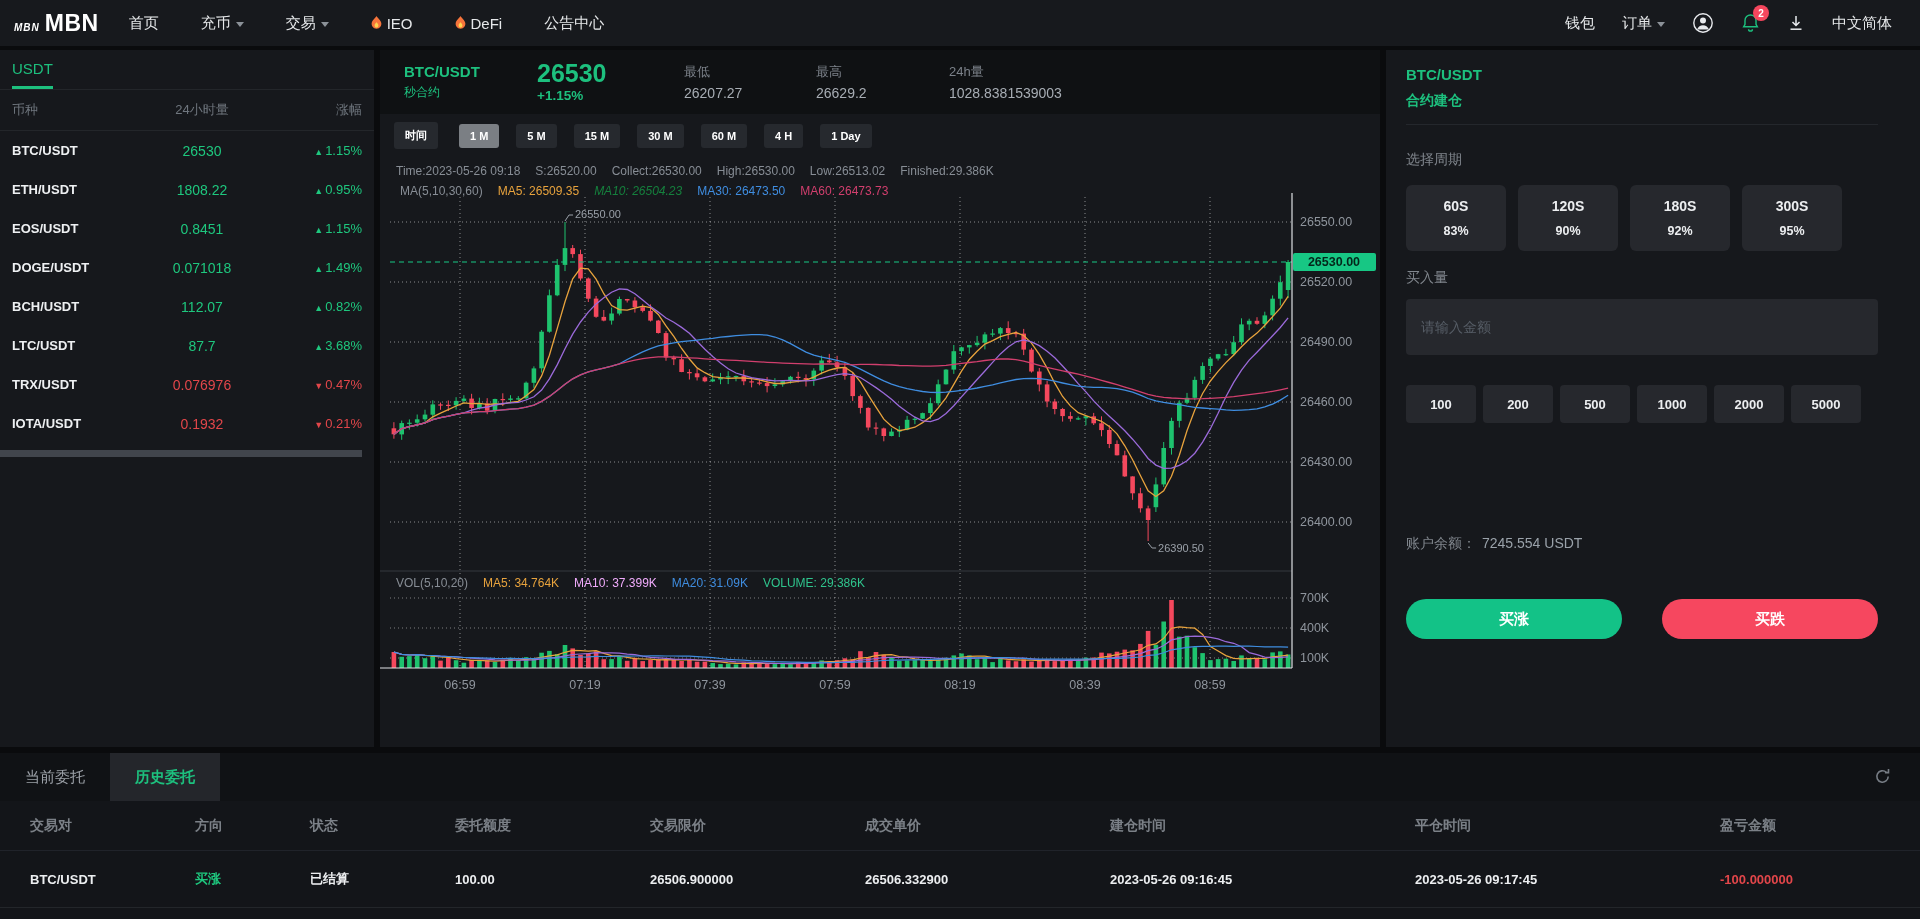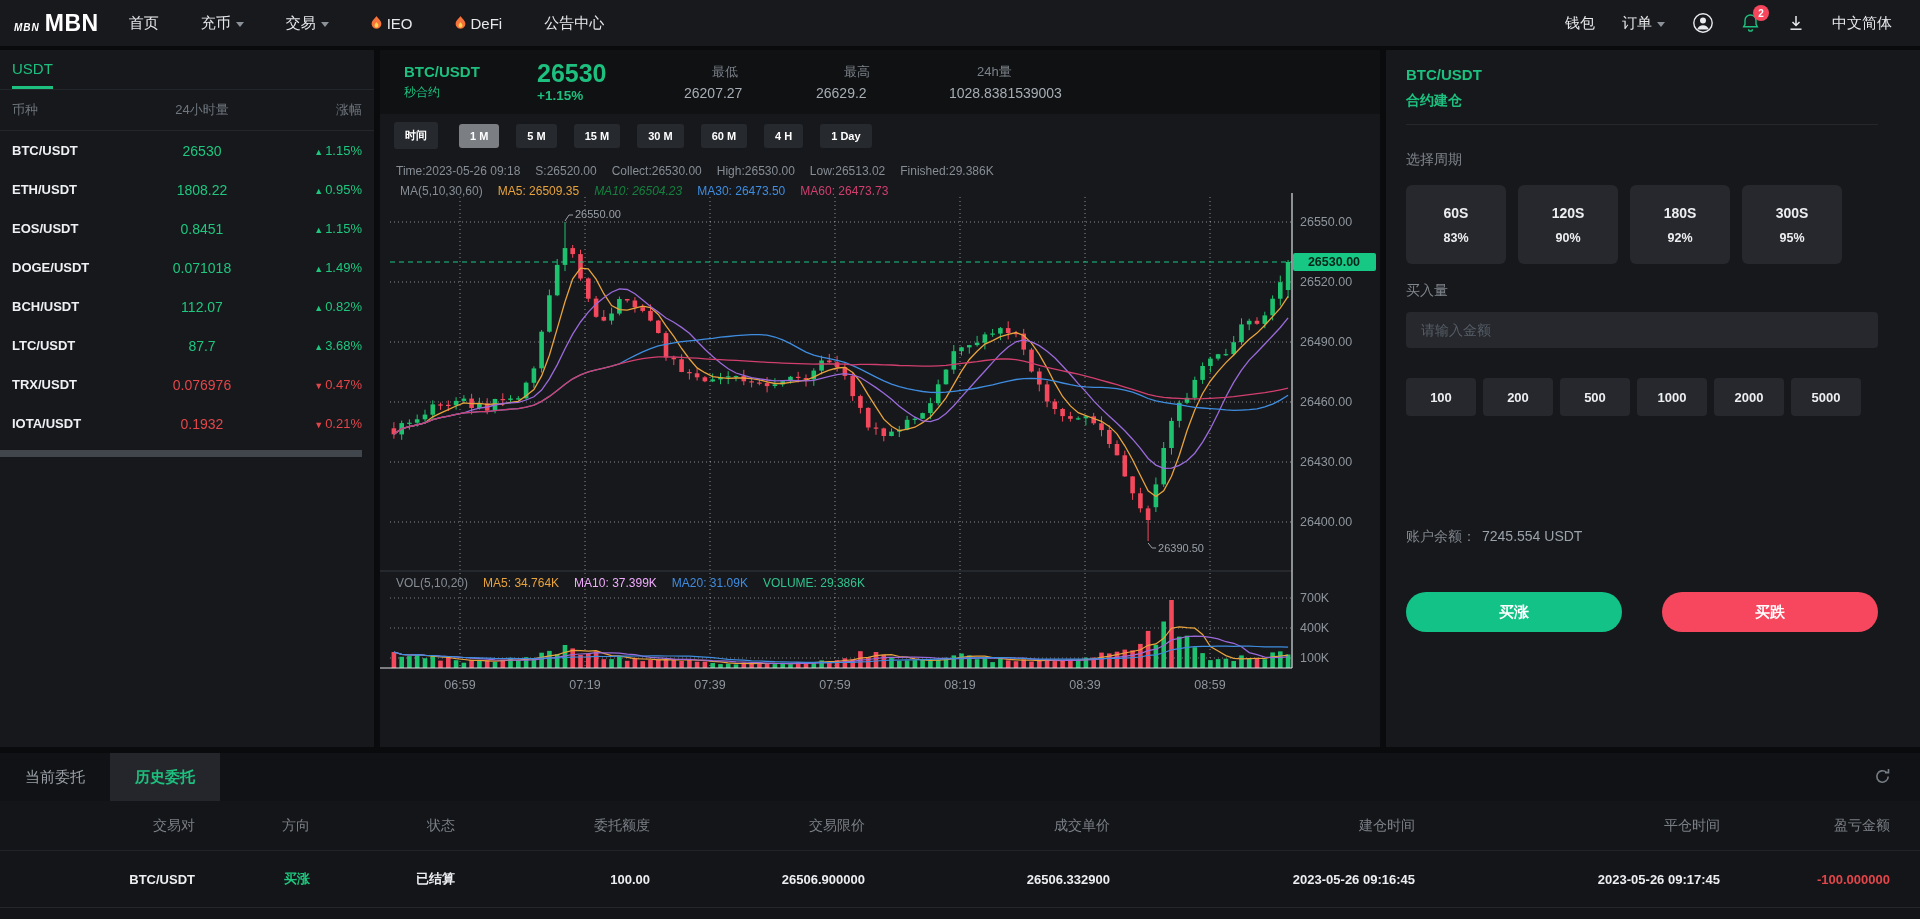--- a/index.html
+++ b/index.html
@@ -35,58 +35,58 @@
   .sb-scroll { height:7px; width:362px; background:#41454c; margin-top:7px; }
   
   .chartpanel { width:1000px; flex:none; position:relative; }
   .info-bar { background:#0f1113; display:flex; align-items:center; height:64px; padding-left:24px; }
   .ib { display:flex; flex-direction:column; justify-content:center; gap:4px; }
   .ib-pair { width:133px; } .ib-price { width:147px; } .ib-low { width:132px; } .ib-high { width:133px; }
   .g-pair { color:#1dc07e; font-size:15px; font-weight:bold; }
   .g-type { color:#1dc07e; font-size:12px; }
   .g-big { color:#1dc07e; font-size:25px; font-weight:bold; line-height:22px; }
   .g-chg { color:#1dc07e; font-size:13.5px; font-weight:bold; }
-  .g-lab { color:#7c828a; font-size:13px;margin-left:28px; }
+  .g-lab { color:#7c828a; font-size:13px; }
   .g-val { color:#a7adb4; font-size:14px; }
   .tf-row { display:flex; align-items:center; gap:17px; padding:8px 0 8px 14px; }
   .tf-btn { background:#26292e; color:#fff; font-size:11px; font-weight:bold; padding:6px 11px; border-radius:3px; cursor:pointer; white-space:nowrap; }
   .tf-btn.selected { background:#7b7f84; }
   .tf-time { margin-right:4px; }
   .chart-wrap { position:relative; height:560px; }
   .chart-svg { position:absolute; inset:0; }
   .leg { position:absolute; left:16px; font-size:12px; white-space:nowrap; z-index:2; }
   .leg span { margin-right:15px; }
   .leg1 { top:7px; } .leg2 { top:27px; left:20px; } .leg-vol { top:419px; }
   
   .trade { flex:1; padding:16px 42px 0 20px; }
   .tp-pair { color:#1dc07e; font-size:15px; font-weight:bold; }
   .tp-title { color:#1dc07e; font-size:14px; font-weight:bold; margin-top:9px; padding-bottom:14px; border-bottom:1px solid #24272c; }
   .tp-sub { color:#80868d; font-size:14px; margin:26px 0 16px; }
   .period-grid { display:grid; grid-template-columns:repeat(4,100px); gap:12px; }
-  .pcard { height:79px; background:#26282d; border-radius:6px; display:flex; flex-direction:column; align-items:center; justify-content:center; gap:10px; cursor:pointer; }
+  .pcard { height:66px; background:#26282d; border-radius:6px; display:flex; flex-direction:column; align-items:center; justify-content:center; gap:10px; cursor:pointer; }
   .pcard b { font-size:14px; color:#eceef0; } .pcard i { font-style:normal; font-size:12.5px; font-weight:bold; color:#eceef0; }
   .tp-amt-label { color:#80868d; font-size:14px; margin:18px 0 12px; }
-  .tp-input { width:100%; height:36px; background:#26282d; border:none; border-radius:4px; color:#dfe2e6; font-size:14px; padding:0 15px; outline:none; font-family:inherit; }
+  .tp-input { width:100%; height:56px; background:#26282d; border:none; border-radius:4px; color:#dfe2e6; font-size:14px; padding:0 15px; outline:none; font-family:inherit; }
   .tp-input::placeholder { color:#565d66; }
   .amt-row { display:flex; gap:7px; margin-top:30px; }
   .amt-btn { width:70px; height:38px; background:#26282d; border-radius:4px; color:#eceef0; font-size:13px; font-weight:bold; display:flex; align-items:center; justify-content:center; cursor:pointer; }
   .bal-row { margin-top:112px; font-size:14px; color:#80868d; }
   .bal-row b { font-weight:normal; color:#9aa2aa; margin-left:6px; }
   .buy-row { display:flex; justify-content:space-between; margin-top:46px; }
   .buy-btn { width:216px; height:40px; border-radius:20px; border:none; color:#fff; font-size:15px; font-weight:bold; cursor:pointer; font-family:inherit; }
   .buy-up { background:#13c287; } .buy-down { background:#f6475f; }
   
   .orders { margin-top:6px; background:#131519; height:166px; }
   .ord-tabs { display:flex; height:48px; background:#101215; position:relative; }
   .ord-tab { padding:0 25px; display:flex; align-items:center; font-size:15px; color:#9ca1a8; cursor:pointer; }
   .ord-tab.active { background:#24262b; color:#1dc07e; font-weight:bold; }
   .refresh { position:absolute; right:28px; top:14px; cursor:pointer; }
   .ord-grid { display:grid; grid-template-columns:165px 115px 145px 195px 215px 245px 305px 305px 1fr; padding:0 30px; align-items:center; }
   .ord-head { height:50px; color:#7b8087; font-size:14px; border-bottom:1px solid #20232a; }
-  .ord-head div, .ord-row div { text-align:right; }
+  .ord-head div, .ord-row div { text-align:left;font-weight:bold; }
   .ord-row { height:57px; font-size:13px; font-weight:bold; color:#eceef0; border-bottom:1px solid #23262a; }
   .c-green { color:#1ec77e; } .c-red { color:#e2464a; }
 </style>
 </head>
 <body>
 
 <header class="nav">
   <div class="logo-wrap">
     <span class="logo-mini">MBN</span>
     <span class="logo">MBN</span>

